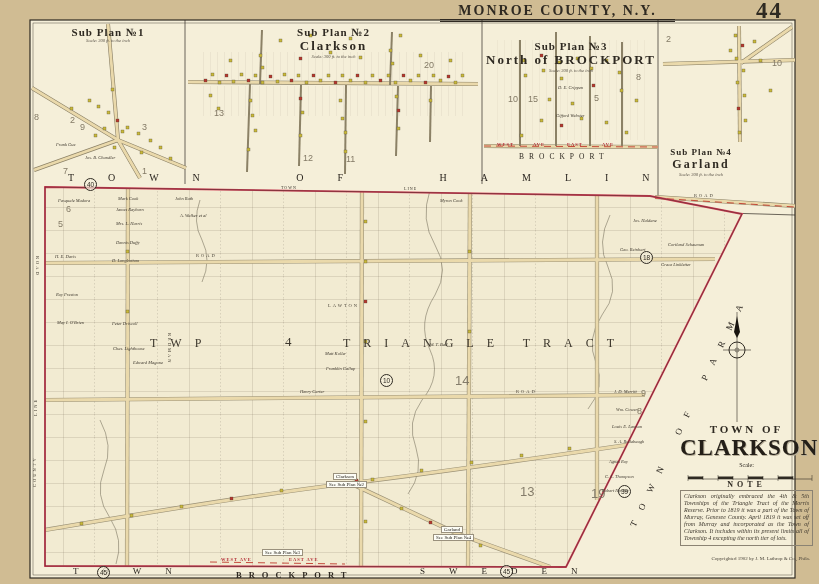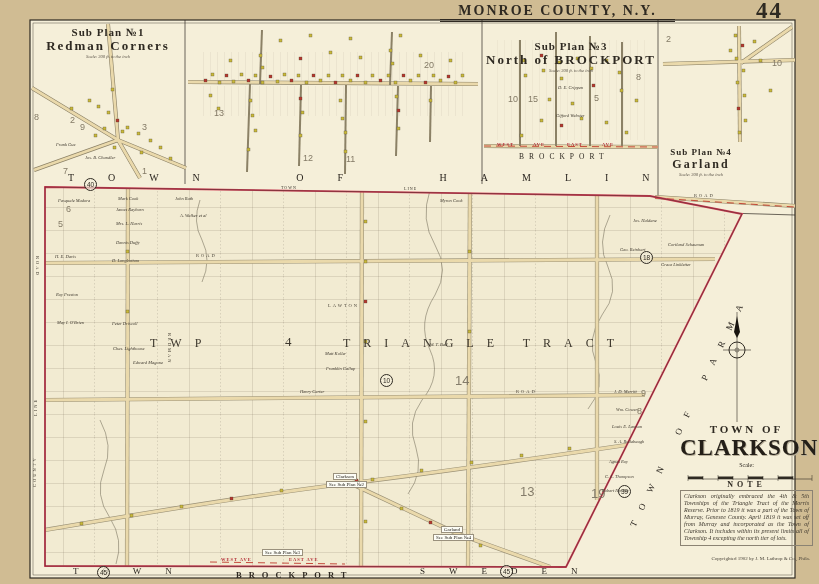--- a/index.html
+++ b/index.html
@@ -335,21 +335,25 @@
         <rect x="468" y="250" width="3" height="3" fill="#c9b93a" stroke="#4a4334" stroke-width="0.3"></rect>
         <rect x="468" y="330" width="3" height="3" fill="#c9b93a" stroke="#4a4334" stroke-width="0.3"></rect>
       </g>
   </svg>
 
   <div class="county">MONROE COUNTY, N.Y.</div>
   <div class="pageno">44</div>
 
   <div class="panel p1">
     <div class="sp-no">Sub Plan №1</div>
-    <div class="sp-name">Redman Corners</div>
+    <div class="sp-scale">Scale: 300 ft. to the inch</div>
+  </div>
+  <div class="panel p2">
+    <div class="sp-no">Sub Plan №2</div>
+    <div class="sp-name">Clarkson</div>
     <div class="sp-scale">Scale: 300 ft. to the inch</div>
   </div>
   <div class="panel p3">
     <div class="sp-no">Sub Plan №3</div>
     <div class="sp-name">North of BROCKPORT</div>
     <div class="sp-scale">Scale: 300 ft. to the inch</div>
   </div>
   <div class="panel p4">
     <div class="sp-no">Sub Plan №4</div>
     <div class="sp-name">Garland</div>

